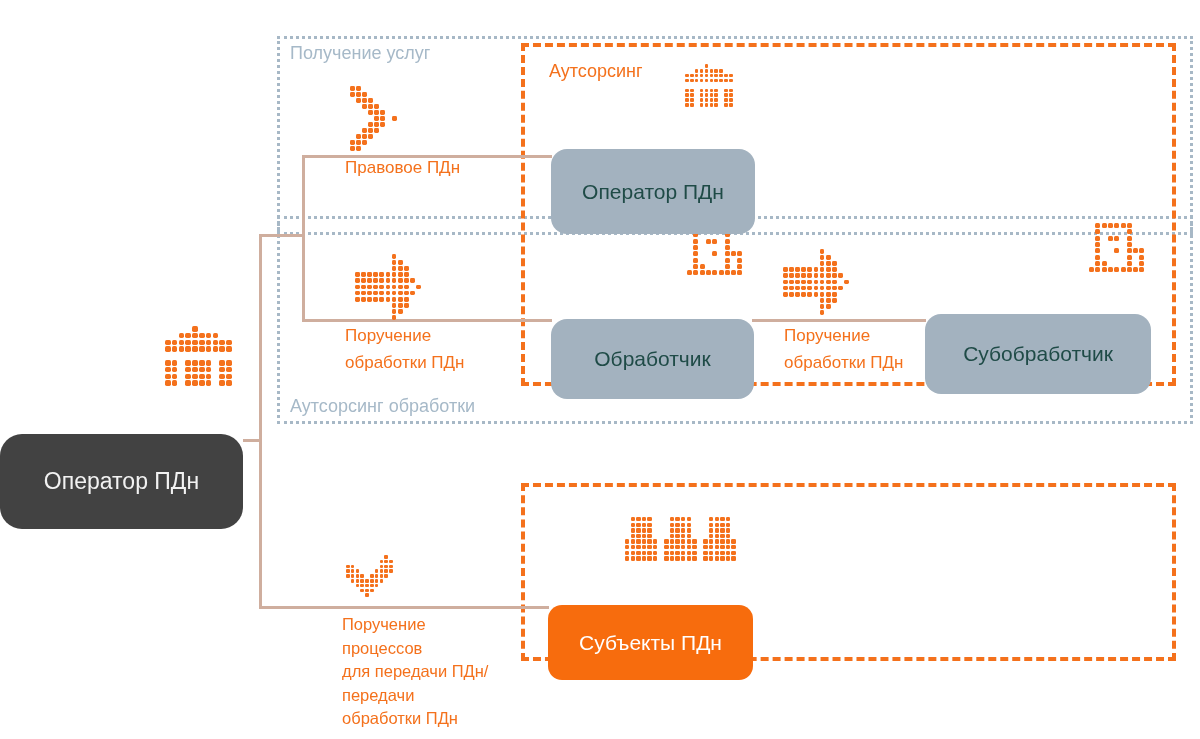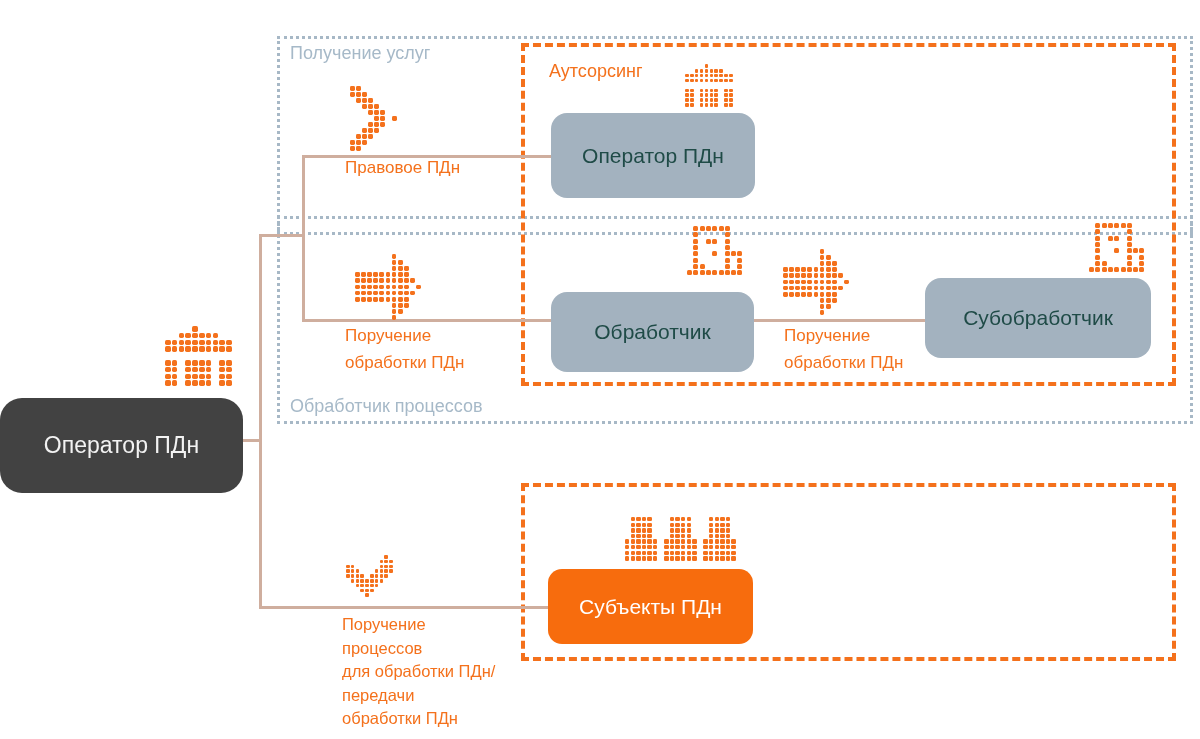--- a/index.html
+++ b/index.html
@@ -10,21 +10,21 @@
   
   .dotted-box{position:absolute;box-sizing:border-box;border:3px dotted #a7b8c6;}
   .dashed-box{position:absolute;box-sizing:border-box;border:4px dashed #f4711c;z-index:1;}
   .group-label{position:absolute;font-size:18px;color:#a6b9c8;white-space:nowrap;}
   .group-label.orange{color:#f4711c;}
   
   .line{position:absolute;background:#cfae9e;z-index:2;}
   
   .node{
     position:absolute;display:flex;align-items:center;justify-content:center;
-    box-sizing:border-box;z-index:3;white-space:nowrap;
+    box-sizing:border-box;z-index:3;white-space:nowrap;margin-top:36px;
   }
   .node-dark{background:#424242;color:#f2f2f2;border-radius:22px;font-size:23px;}
   .node-slate{background:#a3b2bf;color:#1f4b47;border-radius:16px;font-size:21px;}
   .node-orange{background:#f76c0d;color:#ffffff;border-radius:14px;font-size:21px;}
   
   .edge-label{position:absolute;color:#f4711c;font-size:17px;z-index:3;white-space:nowrap;}
   .edge-label .ln{line-height:27px;}
   .edge-label.small{font-size:16.5px;}
   .edge-label.small .ln{line-height:23.5px;}
   
@@ -34,21 +34,21 @@
 </head>
 <body>
 
 <div class="stage">
 
   <div class="dotted-box" style="left:277px;top:8px;width:916px;height:199px;margin-top:28px;">
     <div class="group-label" style="left:10px;top:4px;">Получение услуг</div>
   </div>
 
   <div class="dotted-box" style="left:277px;top:216px;width:916px;height:208px;">
-    <div class="group-label" style="left:10px;bottom:4px;">Обработчик процессов</div>
+    <div class="group-label" style="left:10px;bottom:4px;">Аутсорсинг обработки</div>
   </div>
 
   <div class="dashed-box" style="left:521px;top:43px;width:655px;height:343px;">
     <div class="group-label orange" style="left:24px;top:14px;">Аутсорсинг</div>
   </div>
 
   <div class="dashed-box" style="left:521px;top:483px;width:655px;height:178px;"></div>
 
   <div class="line" style="left:243px;top:439px;width:19px;height:3px;"></div>
   <div class="line" style="left:259px;top:234px;width:3px;height:375px;"></div>
@@ -574,39 +574,39 @@
       <i style="left: 14.4px; top: 33.6px; width: 3.6px; height: 3.6px;"></i>
       <i style="left: 19.2px; top: 33.6px; width: 3.6px; height: 3.6px;"></i>
       <i style="left: 24px; top: 33.6px; width: 3.6px; height: 3.6px;"></i>
       <i style="left: 19.2px; top: 38.4px; width: 3.6px; height: 3.6px;"></i>
     </div>
 
   <div class="node node-dark" style="left:0px;top:398px;width:243px;height:95px;">Оператор ПДн</div>
 
   <div class="node node-slate" style="left:551px;top:113px;width:204px;height:85px;">Оператор ПДн</div>
 
-  <div class="node node-slate" style="left:551px;top:292px;width:203px;height:80px;">Обработчик</div>
+  <div class="node node-slate" style="left:551px;top:283px;width:203px;height:80px;">Обработчик</div>
 
   <div class="node node-slate" style="left:925px;top:278px;width:226px;height:80px;">Субобработчик</div>
 
   <div class="node node-orange" style="left:548px;top:569px;width:205px;height:75px;">Субъекты ПДн</div>
 
   <div class="edge-label" style="left:345px;top:158px;">Правовое ПДн</div>
 
   <div class="edge-label" style="left:345px;top:322px;">
     <div class="ln">Поручение</div>
     <div class="ln">обработки ПДн</div>
   </div>
 
   <div class="edge-label" style="left:784px;top:322px;">
     <div class="ln">Поручение</div>
     <div class="ln">обработки ПДн</div>
   </div>
 
   <div class="edge-label small" style="left:342px;top:613px;">
     <div class="ln">Поручение</div>
     <div class="ln">процессов</div>
-    <div class="ln">для обработки ПДн/</div>
+    <div class="ln">для передачи ПДн/</div>
     <div class="ln">передачи</div>
     <div class="ln">обработки ПДн</div>
   </div>
 
 </div>
 
 </body></html>

